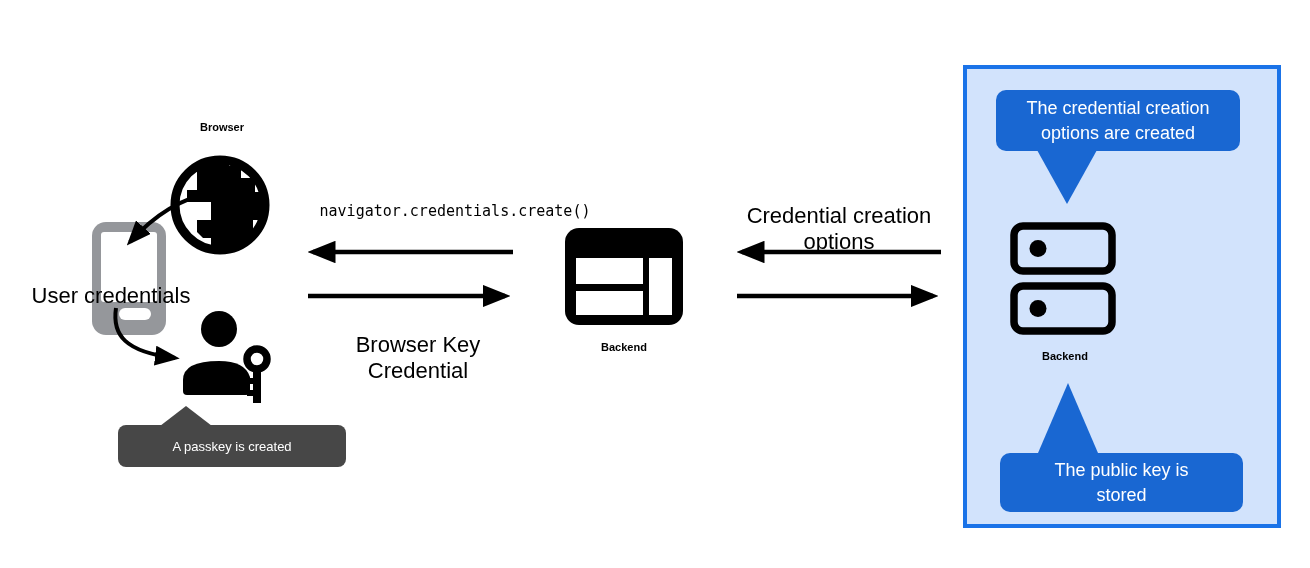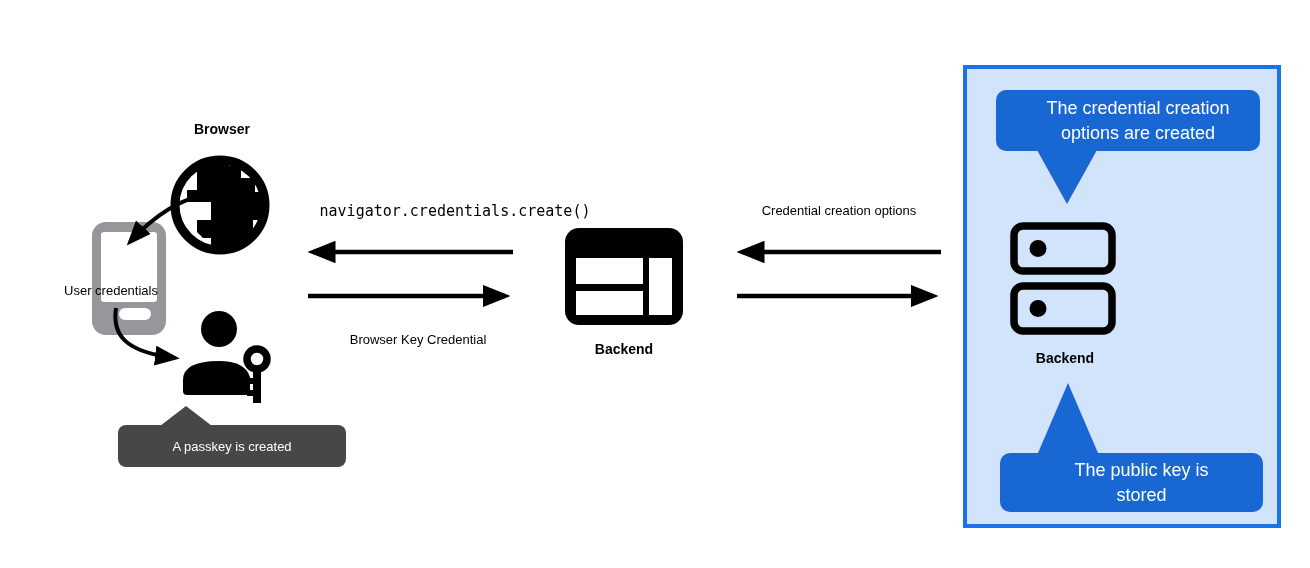--- a/index.html
+++ b/index.html
@@ -1,22 +1,22 @@
 <!DOCTYPE html>
 <html style="--accent-blue: #1967d2; --panel-bg: #d2e3fc; --panel-border: #1a73e8; --tooltip-gray: #474747; --phone-gray: #95979b;"><head>
 <meta charset="utf-8">
 <style>
   html,body{margin:0;padding:0;background:#fff;}
   .canvas{
     position:relative;width:1310px;height:568px;background:#fff;overflow:hidden;
     font-family:"Liberation Sans","DejaVu Sans",sans-serif;color:#000;
   }
   .abs{position:absolute;}
-  .label{position:absolute;text-align:center;font-size:13px;color:#000;}
-  .label.bold{font-weight:bold;font-size:14px;}
+  .label{position:absolute;text-align:center;font-size:22px;color:#000;}
+  .label.bold{font-weight:bold;font-size:11px;}
   .label.mono{font-family:"DejaVu Sans Mono",monospace;font-size:15px;margin-left:19px;}
   
   .tooltip{
     position:absolute;left:118px;top:425px;width:228px;height:42px;
     background:var(--tooltip-gray,#474747);border-radius:8px;
     display:flex;align-items:center;justify-content:center;
     color:#fff;font-size:13px;
   }
   .tooltip .tail-up{
     position:absolute;left:42px;top:-19px;width:0;height:0;
@@ -24,21 +24,21 @@
     border-bottom:20px solid var(--tooltip-gray,#474747);
   }
   
   .panel{
     position:absolute;left:963px;top:65px;width:310px;height:455px;
     background:var(--panel-bg,#d2e3fc);border:4px solid var(--panel-border,#1a73e8);
   }
   .bubble{
     position:absolute;background:var(--accent-blue,#1967d2);color:#fff;
     border-radius:10px;display:flex;align-items:center;justify-content:center;
-    text-align:center;font-size:18px;line-height:25px;white-space:pre-line;padding-left:20px;
+    text-align:center;font-size:18px;line-height:25px;white-space:pre-line;
   }
   .bubble.top{left:29px;top:21px;width:244px;height:61px;}
   .bubble.bottom{left:33px;top:384px;width:243px;height:59px;}
   .bubble .tail-down{
     position:absolute;left:41px;top:60px;width:0;height:0;
     border-left:30px solid transparent;border-right:30px solid transparent;
     border-top:54px solid var(--accent-blue,#1967d2);
   }
   .bubble .tail-up{
     position:absolute;left:38px;top:-70px;width:0;height:0;

